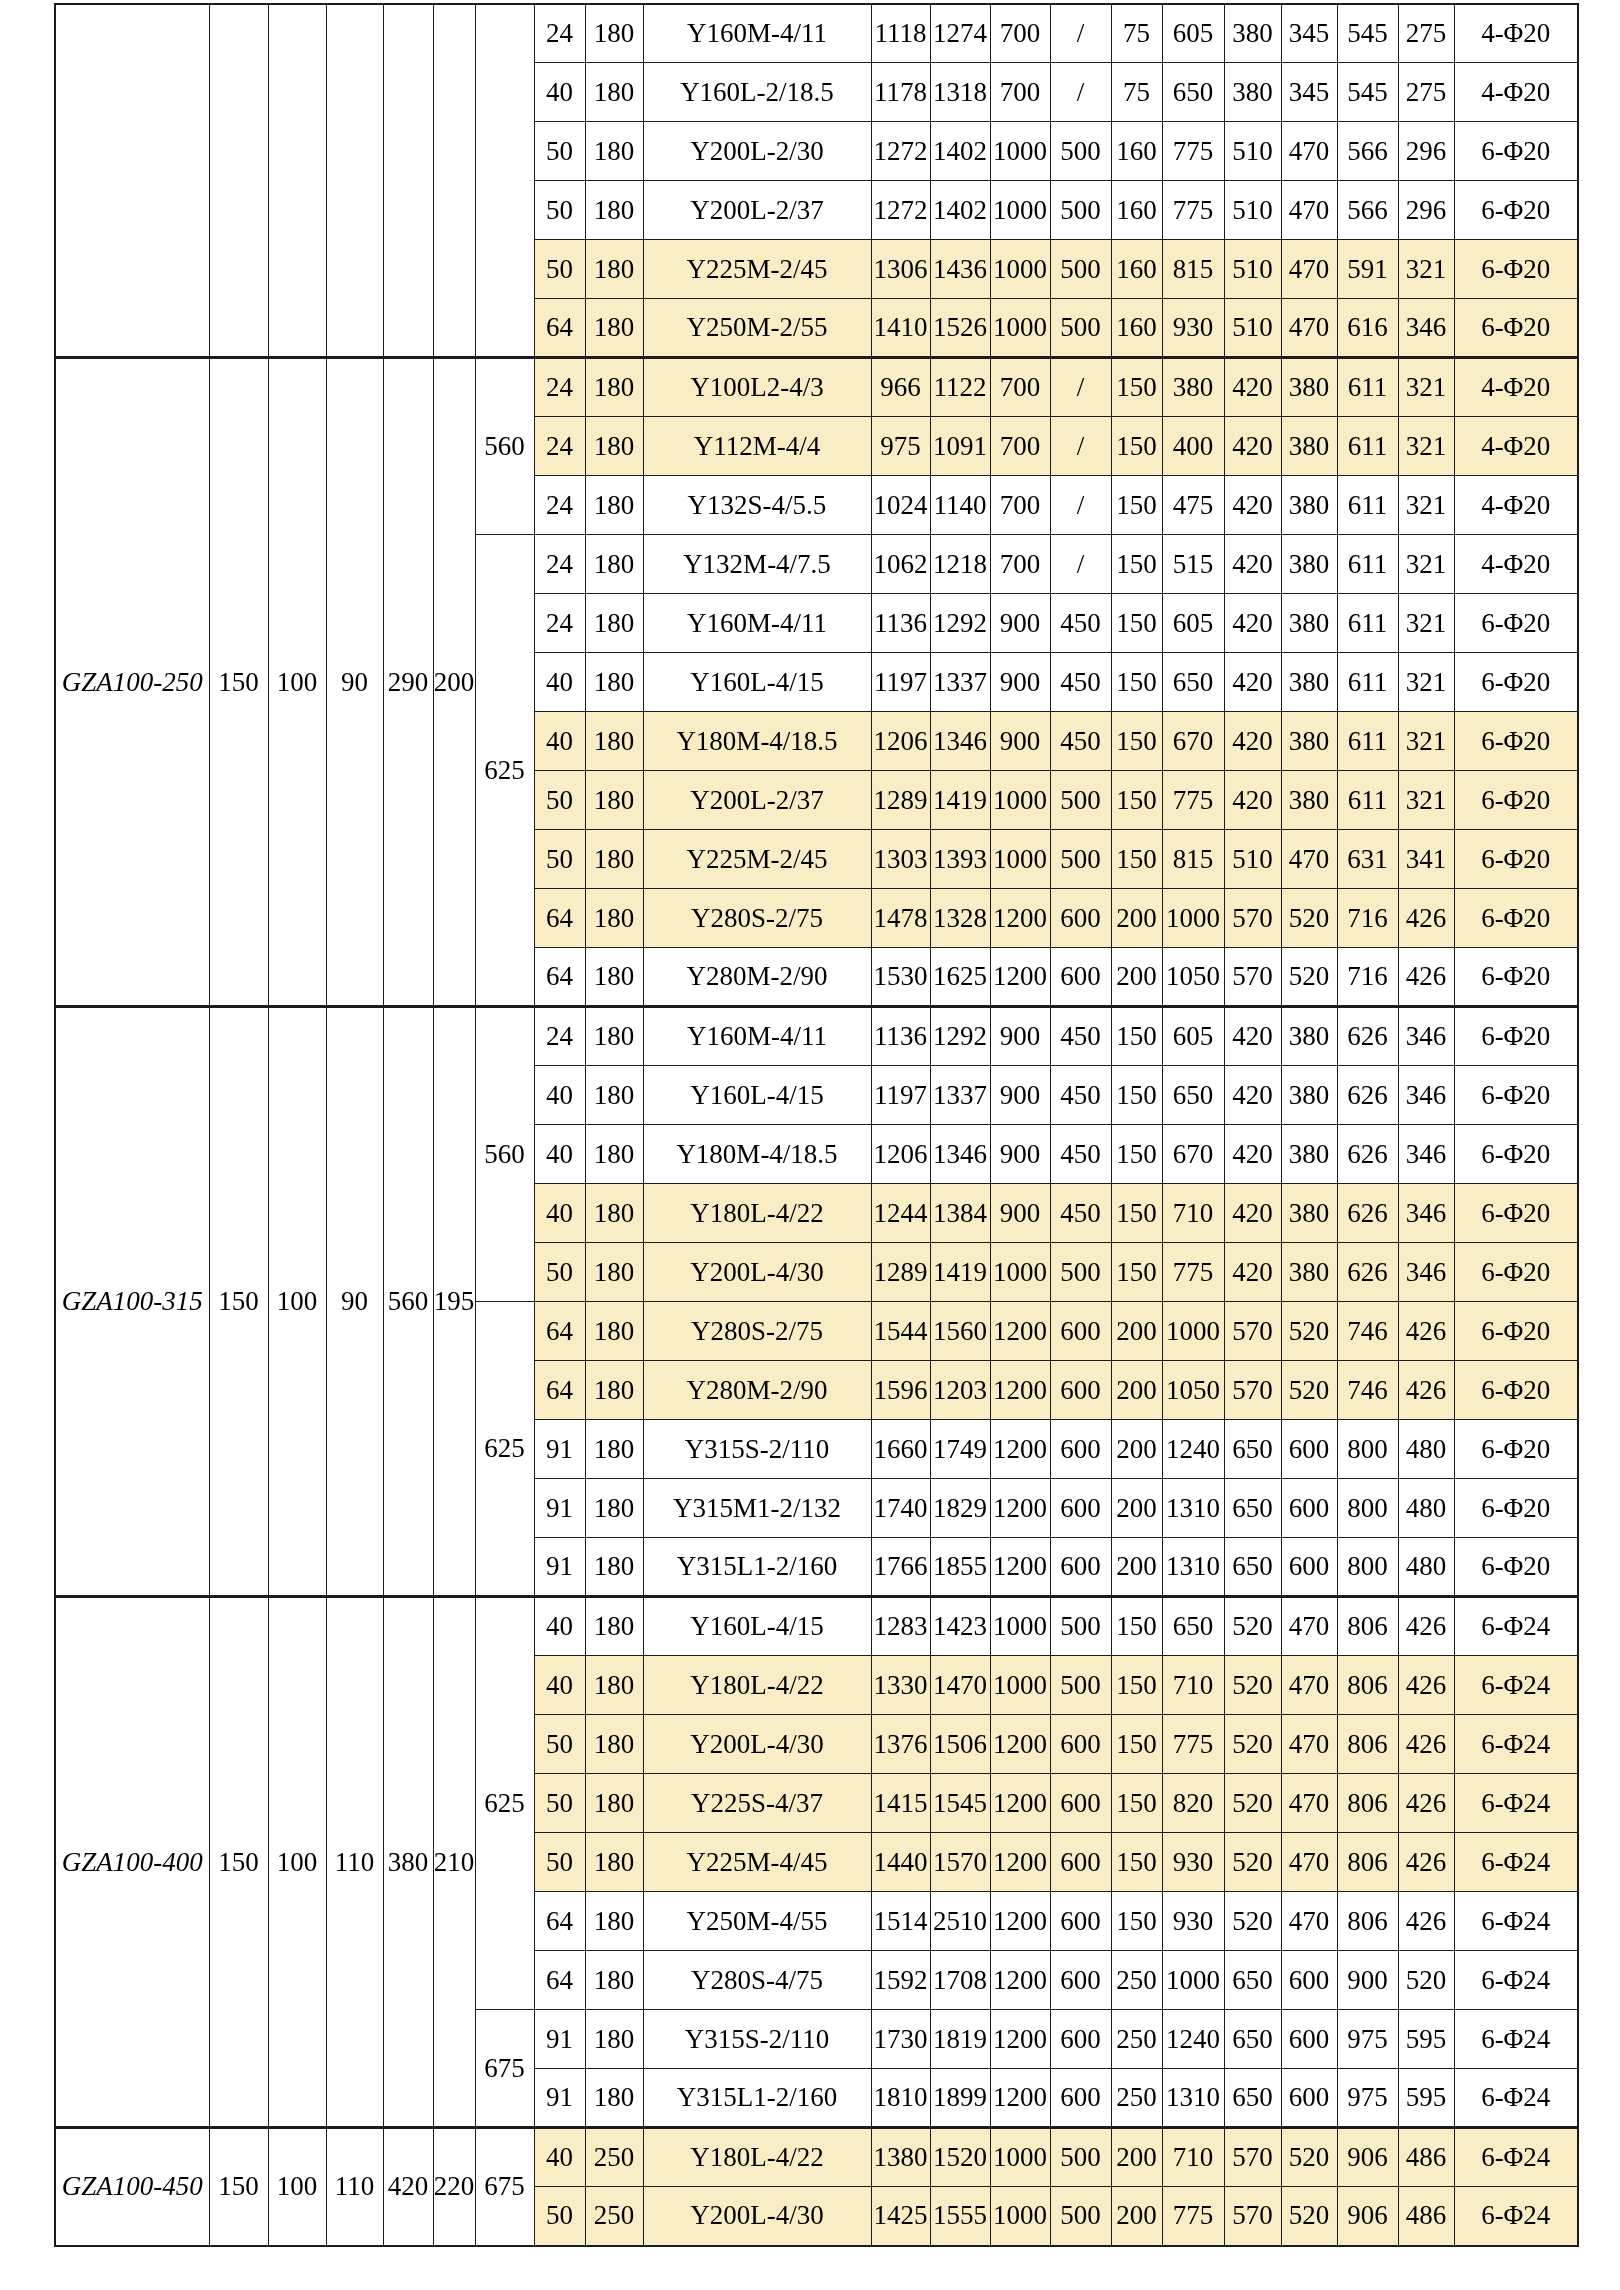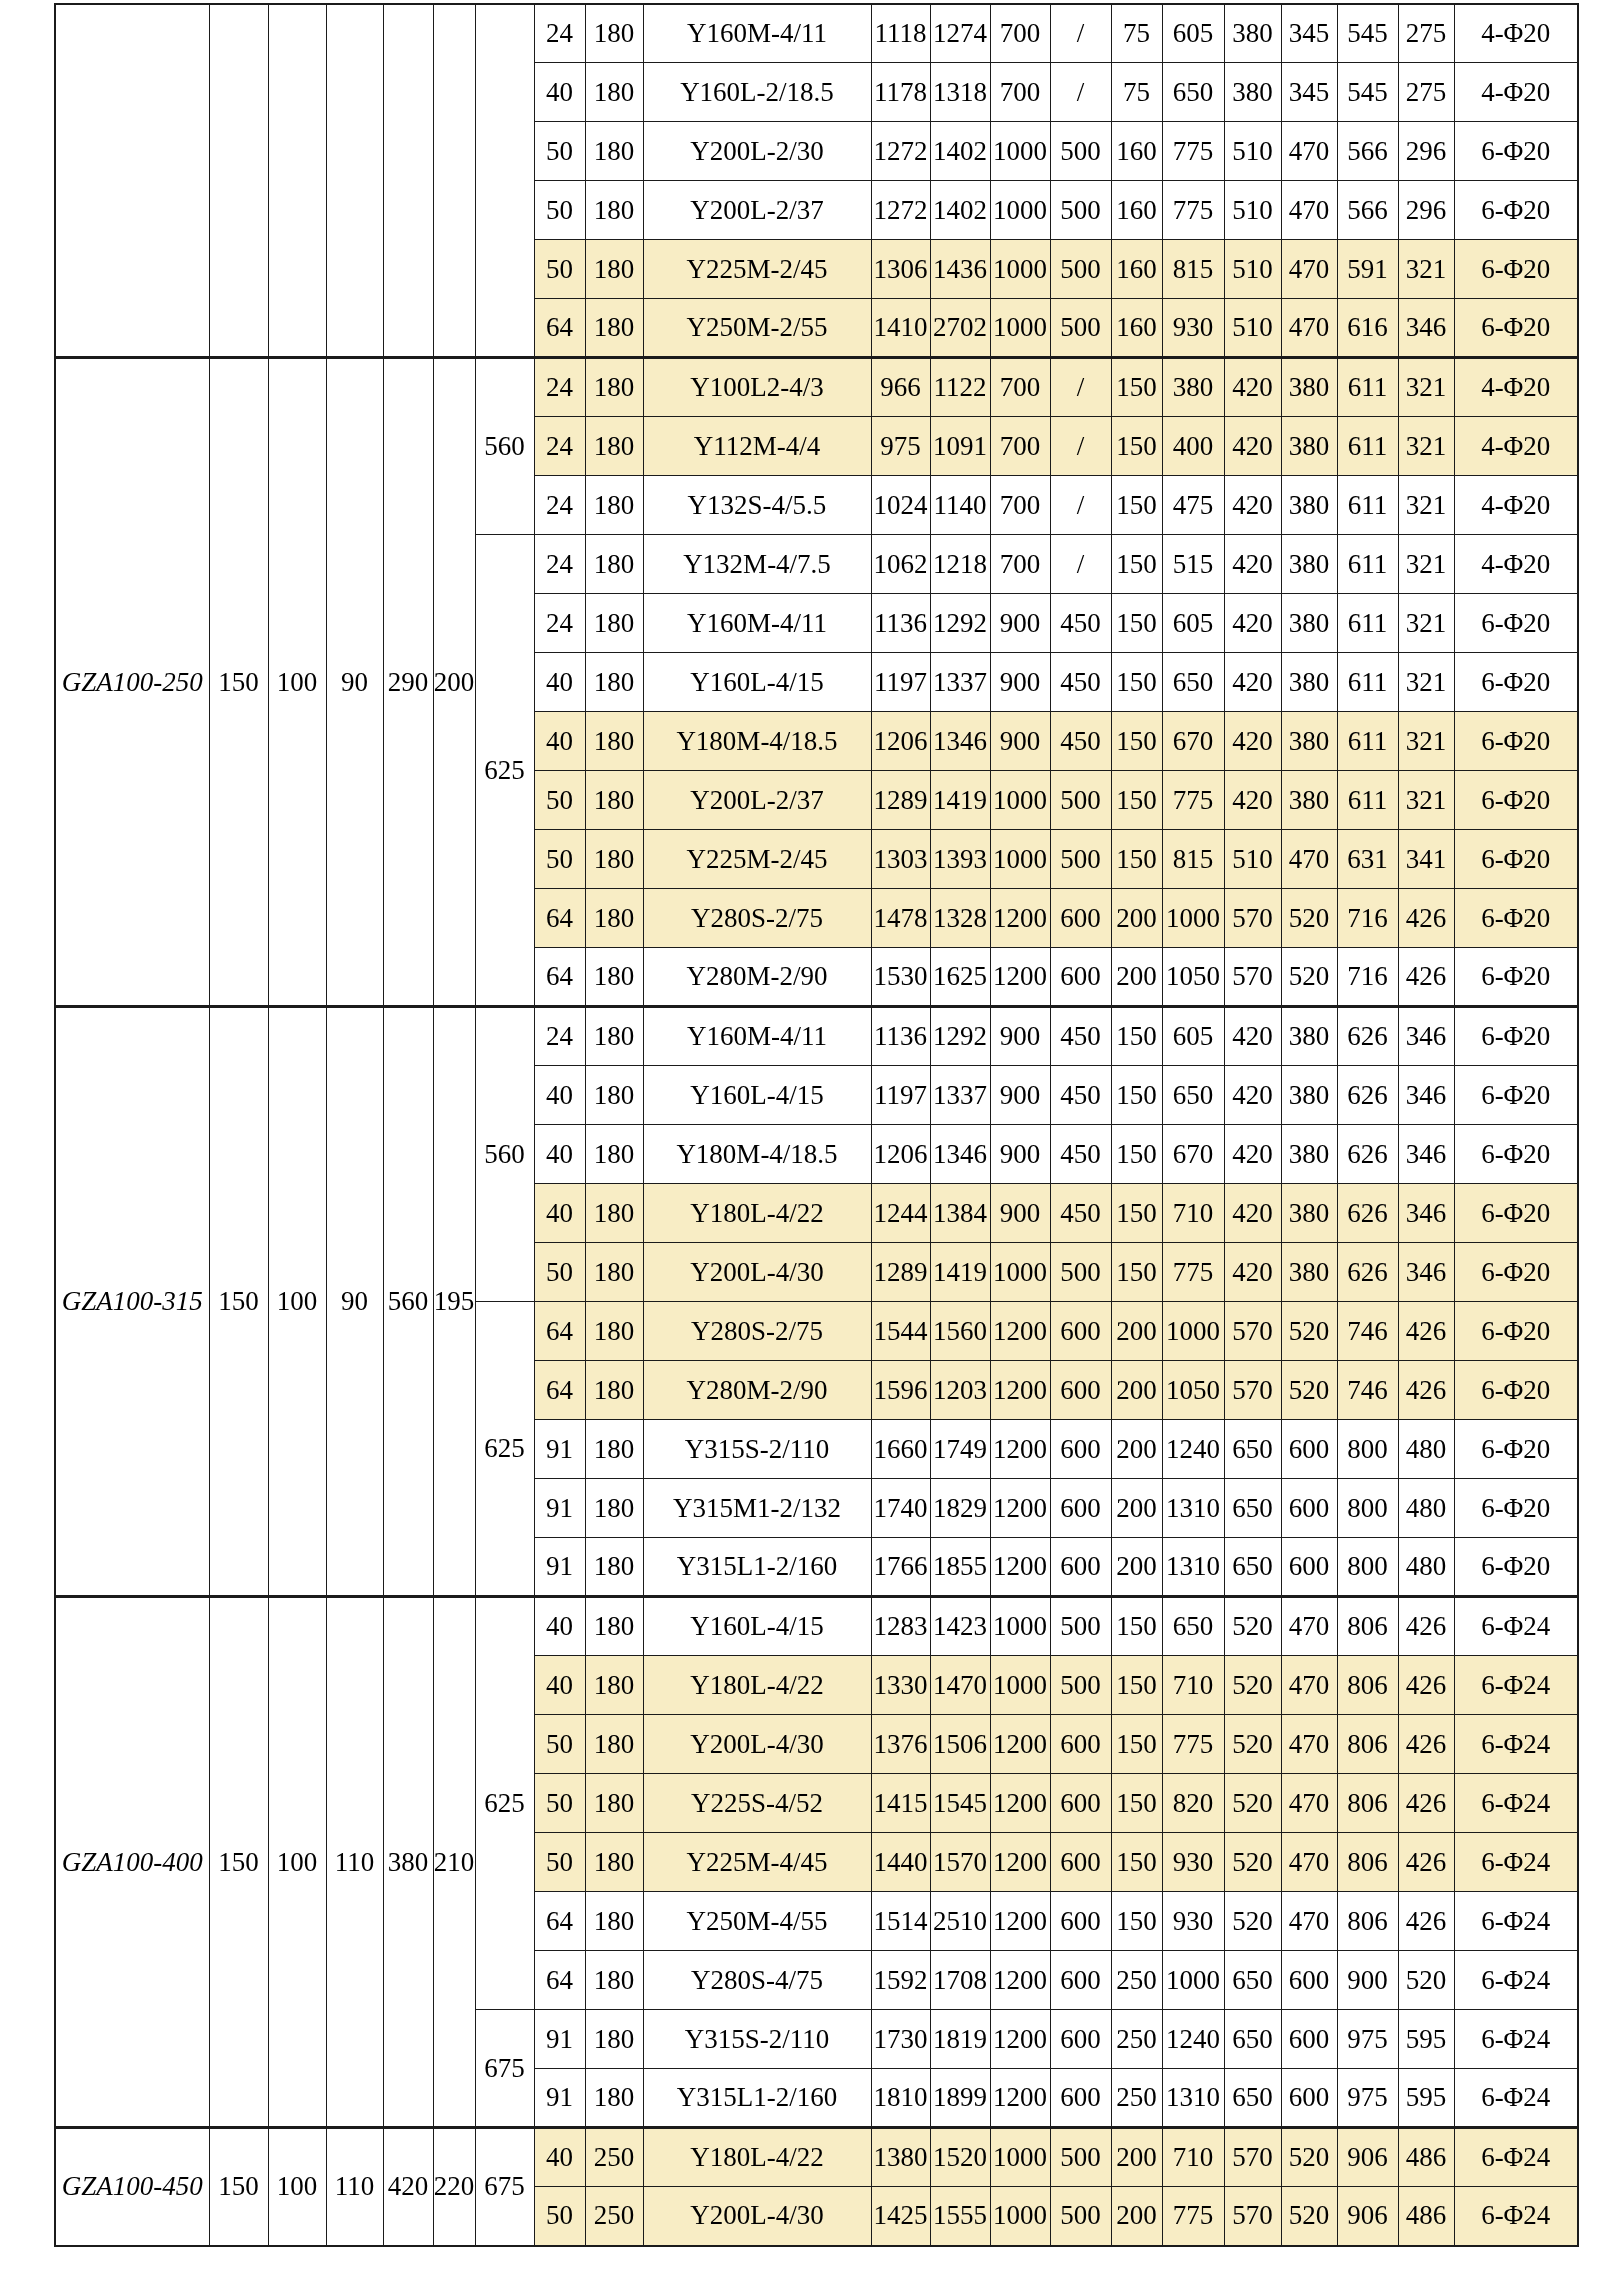--- a/index.html
+++ b/index.html
@@ -158,21 +158,21 @@
           <td class="hl">470</td>
           <td class="hl">591</td>
           <td class="hl">321</td>
           <td class="hl">6-Φ20</td>
         </tr>
         <tr>
           <td class="hl">64</td>
           <td class="hl">180</td>
           <td class="hl">Y250M-2/55</td>
           <td class="hl">1410</td>
-          <td class="hl">2702</td>
+          <td class="hl">1526</td>
           <td class="hl">1000</td>
           <td class="hl">500</td>
           <td class="hl">160</td>
           <td class="hl">930</td>
           <td class="hl">510</td>
           <td class="hl">470</td>
           <td class="hl">616</td>
           <td class="hl">346</td>
           <td class="hl">6-Φ20</td>
         </tr>
@@ -579,21 +579,21 @@
           <td class="hl">775</td>
           <td class="hl">520</td>
           <td class="hl">470</td>
           <td class="hl">806</td>
           <td class="hl">426</td>
           <td class="hl">6-Φ24</td>
         </tr>
         <tr>
           <td class="hl">50</td>
           <td class="hl">180</td>
-          <td class="hl">Y225S-4/52</td>
+          <td class="hl">Y225S-4/37</td>
           <td class="hl">1415</td>
           <td class="hl">1545</td>
           <td class="hl">1200</td>
           <td class="hl">600</td>
           <td class="hl">150</td>
           <td class="hl">820</td>
           <td class="hl">520</td>
           <td class="hl">470</td>
           <td class="hl">806</td>
           <td class="hl">426</td>

